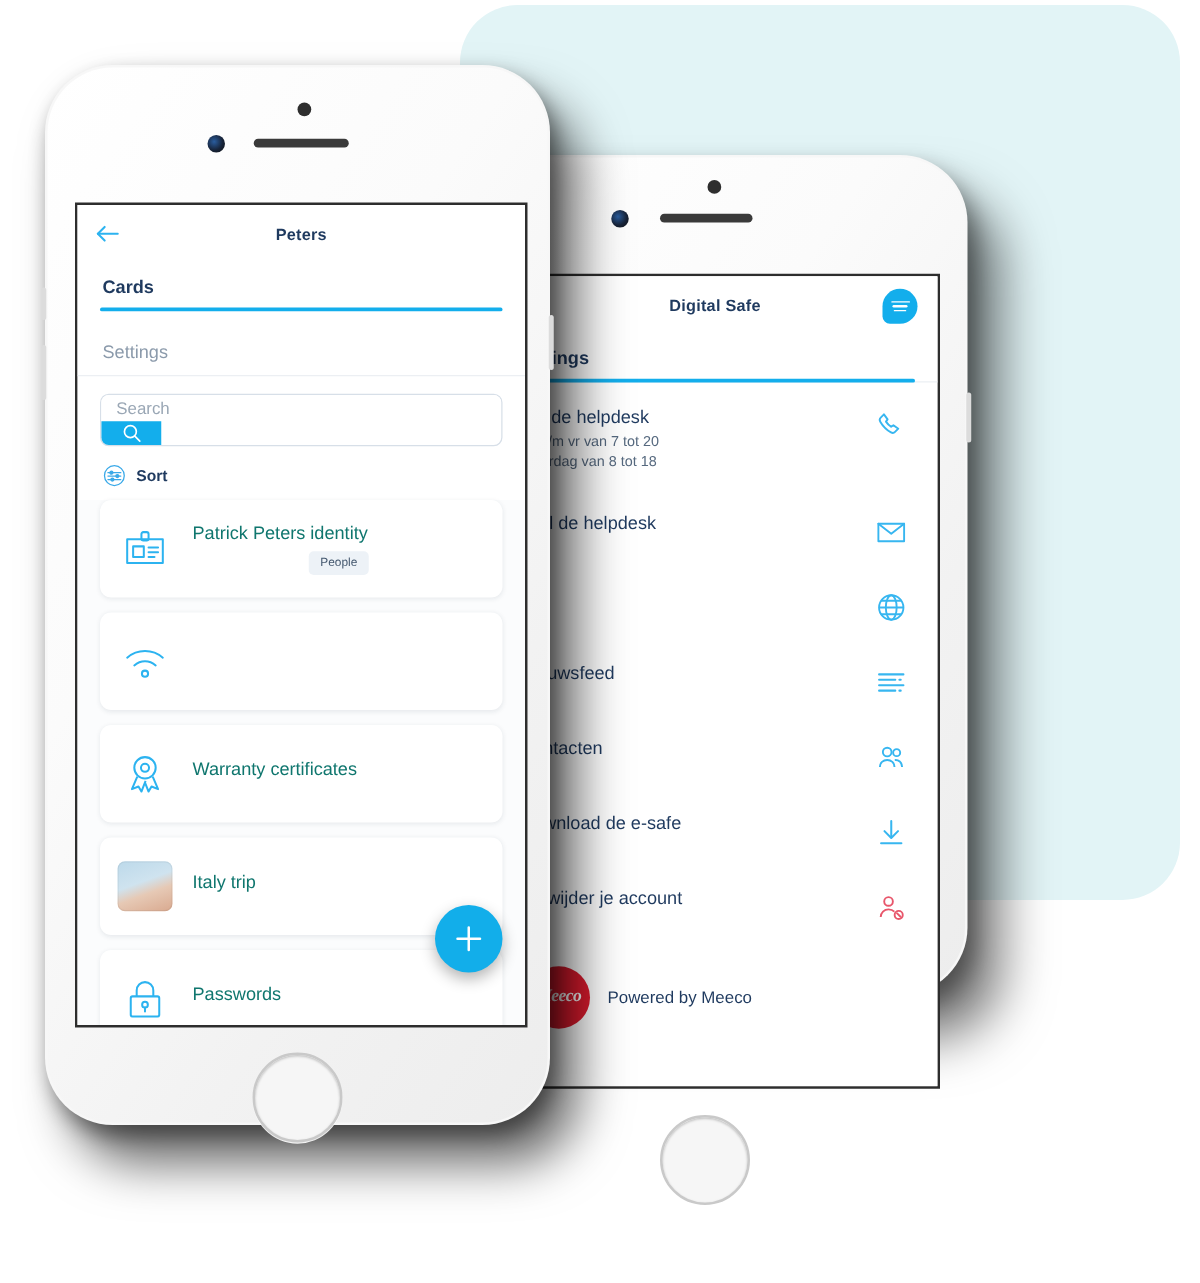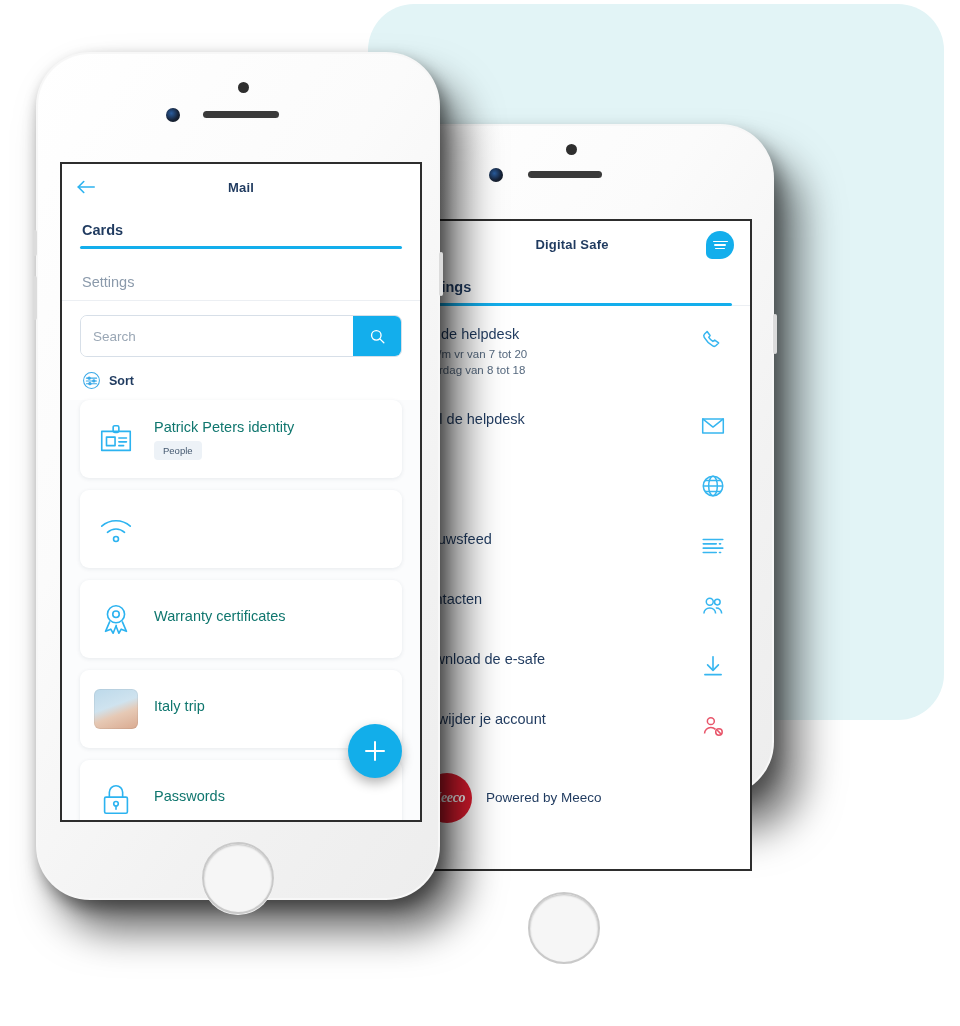--- a/index.html
+++ b/index.html
@@ -113,21 +113,21 @@
           border-bottom: 1px solid #eceff3; background: #fff; flex-direction: column; }
   .tab { font-size: 14.5px; color: #8b9aab; padding: 4px 2px 10px 2px;
          position: relative; cursor: pointer; }
   .tab.active { color: #1f3a5f; font-weight: 600; }
   .tab.active::after { content:""; position:absolute; left:0; right:0; bottom:-1px;
                        height: 3px; background: #13aeec; border-radius: 2px; }
 
   
   .search-row { padding: 14px 18px 0 18px; }
   .search-box { display:flex; height: 42px; border: 1px solid #d7dfe8;
-                border-radius: 7px; overflow: hidden; background:#fff; }
+                border-radius: 7px; overflow: hidden; background:#fff;flex-direction:column; }
   .search-box input { flex: 1; border: 0; outline: 0; padding: 0 12px;
                       font-size: 13.5px; color: #7a8899; font-family:"Liberation Sans",sans-serif;
                       background: #fff; }
   .search-box input::placeholder { color: #9aa7b5; }
   .search-btn { width: 48px; background: #13aeec; border:0; cursor:pointer;
                 display:flex; align-items:center; justify-content:center; }
 
   
   .sort-row { display:flex; align-items:center; gap: 8px; padding: 14px 18px 10px 20px;
               cursor: pointer; }
@@ -136,21 +136,21 @@
   
   .cardlist { padding: 0 18px 10px 18px; background:#fbfcfd; }
   .vcard { background:#fff; border-radius: 9px; padding: 14px 14px;
            display:flex; align-items:center; gap: 16px; margin-bottom: 12px;
            min-height: 78px; box-shadow: 0 1px 4px rgba(20,40,70,.09);
            cursor: pointer; }
   .vcard .ico { width: 44px; flex: 0 0 44px; display:flex; align-items:center;
                 justify-content:center; }
   .vcard .body { flex:1; }
   .vcard .name { font-size: 14.5px; color: #0f766e; margin-bottom: 6px; }
-  .vcard .tags { display:flex; gap: 7px; flex-wrap: wrap; }
+  .vcard .tags { display:flex; gap: 7px; flex-wrap: wrap; justify-content: center; }
   .tag { background: #edf2f7; color: #43576e; font-size: 9.5px;
          padding: 4px 9px; border-radius: 4px; }
   .thumb { width: 44px; height: 40px; border-radius: 6px; flex:0 0 44px;
            background: linear-gradient(160deg,#bcd9ea 0%,#cfe3ef 42%,#e6c9b5 62%,#d9a98f 100%);
            box-shadow: inset 0 0 0 1px rgba(0,0,0,.05); }
 
   
   .fab { position: absolute; right: 18px; bottom: 42px; width: 54px; height: 54px;
          border-radius: 50%; background: #12aeea; cursor:pointer;
          display:flex; align-items:center; justify-content:center;
@@ -335,21 +335,21 @@
       <div class="screen">
         <div class="ui">
 
           <div class="topbar">
             <div class="back-arrow">
               <svg class="ico-svg" width="20" height="18" viewBox="0 0 22 18" fill="none" stroke="#2cb3f0" stroke-width="1.8" stroke-linecap="round" stroke-linejoin="round">
                 <path d="M20 9H2.5"></path>
                   <path d="M8.5 3L2.5 9l6 6"></path>
               </svg>
             </div>
-            <span class="title">Mail</span>
+            <span class="title">Peters</span>
           </div>
 
           <div class="tabs">
             <div class="tab active">
               <span>Cards</span>
             </div>
             <div class="tab">
               <span>Settings</span>
             </div>
           </div>

